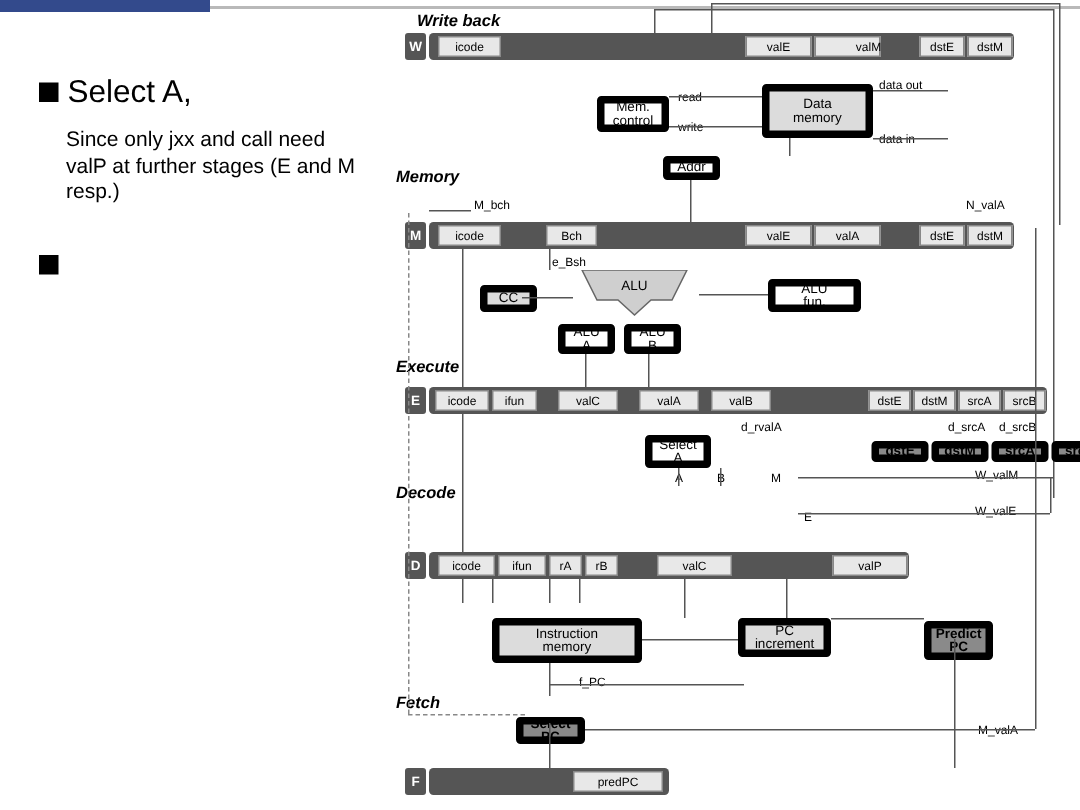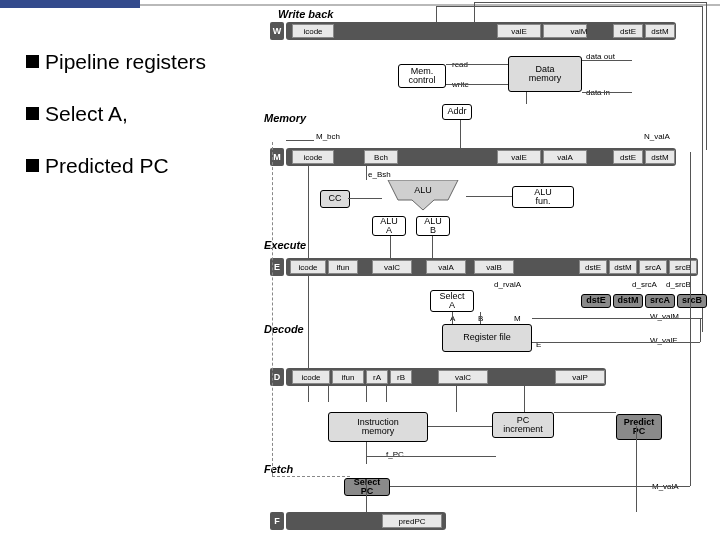--- a/index.html
+++ b/index.html
@@ -13,48 +13,44 @@
   .sq { width:13px; height:13px; background:#000; margin-right:6px; margin-top:5px; flex:0 0 13px; }
   .bt { font-size:21px; }
   .sub { font-size:14px; margin-left:18px; line-height:1.25; margin-top:-18px; margin-bottom:28px; }
 
   .diagram { position:absolute; left:256px; top:12px; right:6px; bottom:6px; font-size:9px; }
   .stage-label { position:absolute; font-weight:bold; font-style:italic; font-size:11px; }
   .reg-bar { position:absolute; height:18px; background:#555; border-radius:3px; display:flex; align-items:center; }
   .reg-letter { position:absolute; left:-16px; background:#555; color:#fff; width:14px; height:18px; display:flex; align-items:center; justify-content:center; font-weight:bold; border-radius:2px; }
   .cell { background:#e8e8e8; border:1px solid #888; height:14px; display:flex; align-items:center; justify-content:center; font-size:8px; margin:0 1px; }
 
-  .block { position:absolute; background:#dcdcdc; border:1px solid #000000; border-radius:3px; display:flex; align-items:center; justify-content:center; font-size:9px; text-align:center; line-height:1.05; padding:1px 14px; }
+  .block { position:absolute; background:#dcdcdc; border:5px solid #000000; border-radius:3px; display:flex; align-items:center; justify-content:center; font-size:9px; text-align:center; line-height:1.05; padding:1px 14px; }
   .block.white { background:#fff; }
   .block.dark { background:#8a8a8a; color:#000; font-weight:bold;margin-top:14px; }
   .sig { position:absolute; font-size:8px; }
 
   .wire { position:absolute; background:#555; }
   .wh { height:1px; } .wv { width:1px; }
 
   svg.alu { position:absolute; }
 </style>
 </head>
 <body>
 
 <div class="topbar"></div>
 <div class="topbar2"></div>
 
 <div class="left">
   <div class="bullet-row">
     <div class="sq"></div>
-    <div class="bt">Pipeline registers</div>
-  </div>
+    <div class="bt">Select A,</div>
+  </div>
+  <div class="sub">Since only jxx and call need valP at further stages (E and M resp.)</div>
   <div class="bullet-row">
     <div class="sq"></div>
-    <div class="bt">Select A,</div>
-  </div>
-  <div class="bullet-row">
-    <div class="sq"></div>
-    <div class="bt">Predicted PC</div>
   </div>
 </div>
 
 <div class="diagram">
 
   <div class="stage-label" style="left:22px; top:-4px;">Write back</div>
   <div class="stage-label" style="left:8px; top:100px;">Memory</div>
   <div class="stage-label" style="left:8px; top:227px;">Execute</div>
   <div class="stage-label" style="left:8px; top:311px;">Decode</div>
   <div class="stage-label" style="left:8px; top:451px;">Fetch</div>
@@ -144,21 +140,20 @@
     <div class="block dark" style="position:static;width:28px;height:14px;margin:0 1px;">dstM</div>
     <div class="block dark" style="position:static;width:28px;height:14px;margin:0 1px;">srcA</div>
     <div class="block dark" style="position:static;width:28px;height:14px;margin:0 1px;">srcB</div>
   </div>
 
   <div class="block white" style="left:174px; top:278px; width:44px; height:22px;">Select A</div>
   <div class="sig" style="left:238px; top:268px;">d_rvalA</div>
   <div class="sig" style="left:376px; top:268px;">d_srcA</div>
   <div class="sig" style="left:410px; top:268px;">d_srcB</div>
 
-  <div class="block" style="left:186px; top:312px; width:90px; height:28px;">Register file</div>
   <div class="sig" style="left:194px; top:302px;">A</div>
   <div class="sig" style="left:222px; top:302px;">B</div>
   <div class="sig" style="left:258px; top:302px;">M</div>
   <div class="sig" style="left:280px; top:328px;">E</div>
   <div class="sig" style="left:394px; top:300px;">W_valM</div>
   <div class="sig" style="left:394px; top:324px;">W_valE</div>
   <div class="wire wh" style="left:276px; top:306px; width:170px;"></div>
   <div class="wire wh" style="left:276px; top:330px; width:168px;"></div>
   <div class="wire wv" style="left:444px; top:306px; height:24px;"></div>
 

